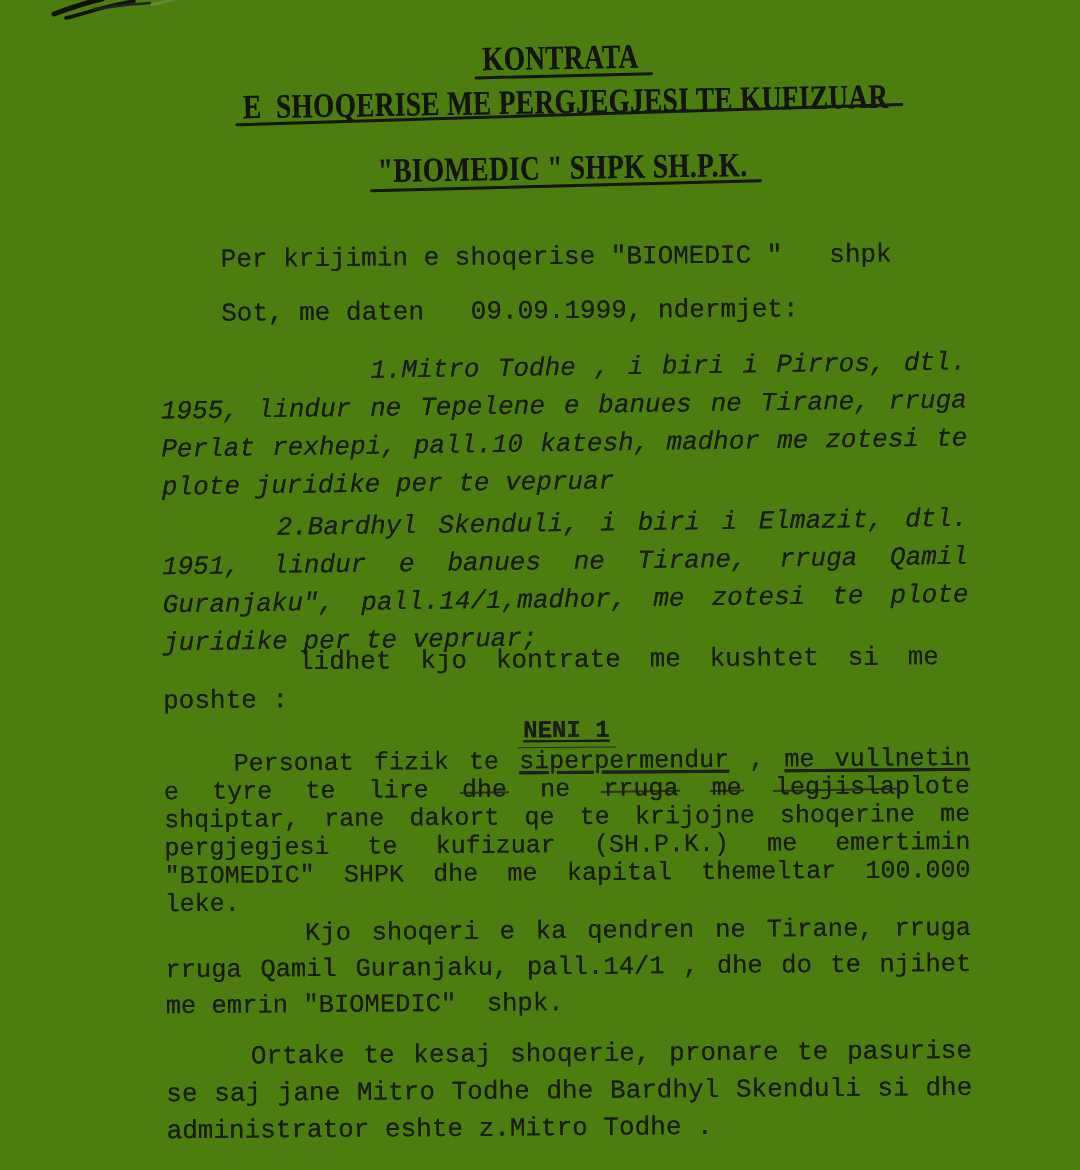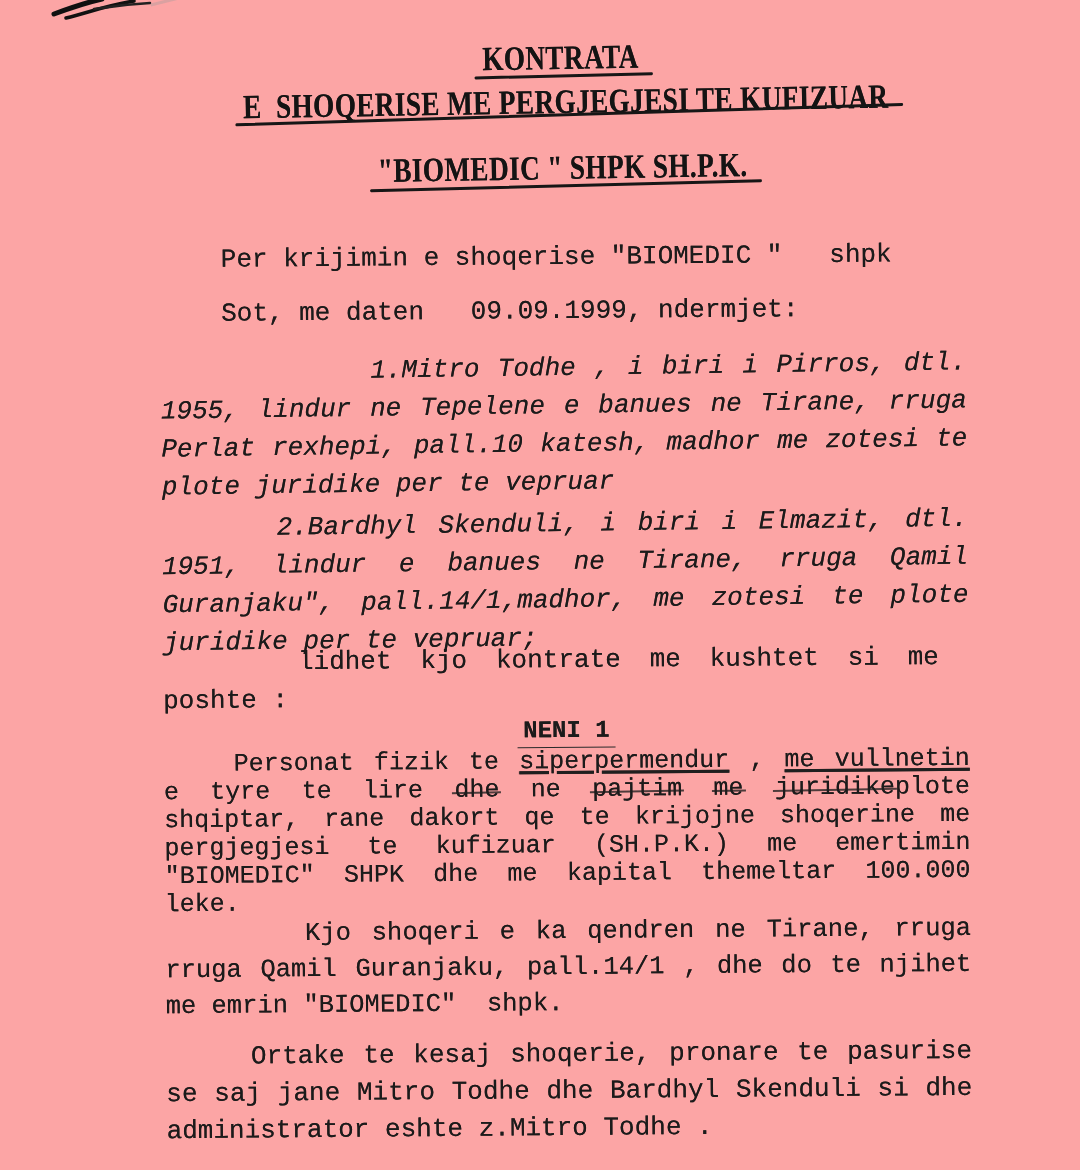--- a/index.html
+++ b/index.html
@@ -1,20 +1,20 @@
 <!DOCTYPE html>
 <html><head>
 <meta charset="utf-8">
 <style>
   html,body{margin:0;padding:0;background:#e8e8e8;}
   .page{
     position:relative;
     width:1080px;height:1170px;
     margin:0 auto;
-    background:#fca5a5;
+    background:#4d7c0f;
     overflow:hidden;
     color:#1b1b1b;
     font-family:"Liberation Mono","DejaVu Sans Mono",monospace;
     text-shadow:0 0 .6px rgba(10,10,10,.75);
   }
   
   .scribble{position:absolute;left:50px;top:-6px;width:110px;height:30px;}
   .streak{position:absolute;left:150px;top:-2px;width:46px;height:3px;background:#9a9a9a;opacity:.35;transform:rotate(-14deg);}
 
   .doc{
@@ -50,21 +50,21 @@
   .i135{padding-left:135px;padding-right:30px;} .i70{padding-left:70px;}
   .i140{padding-left:140px;} .i85{padding-left:85px;}
 
   .intro1{margin-top:48px;}
   .intro2{margin-top:16px;}
   .party1{margin-top:19px;transform:rotate(-0.35deg);}
   .party2{margin-top:4px;transform:rotate(-0.3deg);}
   .binding{margin-top:-16px;}
   .article-heading{margin-top:-1px;text-align:center;font-size:24px;line-height:30px;font-weight:bold;}
   .article-heading .hd{display:inline-block;padding:0 6px 1px 6px;
-    text-decoration-thickness:2px;text-underline-offset:3px;
+    text-decoration:underline;text-decoration-thickness:2px;text-underline-offset:3px;
     border-bottom:1.5px solid #2a2a2a;}
   .p4{margin-top:0;}
   .p5{margin-top:-2px;}
   .p6{margin-top:14px;}
 
   .u-hand{text-decoration:underline;text-decoration-thickness:2.5px;text-underline-offset:3px;text-decoration-color:#1f1f1f;}
   .strike{position:relative;}
   .strike::after{content:"";position:absolute;left:-2px;right:-2px;top:55%;height:2px;
     background:rgba(30,30,30,.78);transform:rotate(-0.6deg);}
 </style>
@@ -107,21 +107,21 @@
 
     <div class="binding sz-a">
       <div class="bline i135">lidhet kjo kontrate me kushtet si me</div>
       <div class="bline last">poshte :</div>
     </div>
 
     <div class="article-heading"><span class="hd">NENI 1</span></div>
 
     <div class="p4 sz-b">
       <div class="bline i70"><span>Personat fizik te </span><span class="u-hand">siperpermendur</span><span> , </span><span class="u-hand">me vullnetin</span></div>
-      <div class="bline"><span>e tyre te lire </span><span class="strike">dhe</span><span> ne </span><span class="strike">pajtim</span><span> </span><span class="strike">me</span><span> </span><span class="strike">juridike</span><span>plote</span></div>
+      <div class="bline"><span>e tyre te lire </span><span class="strike">dhe</span><span> ne </span><span class="strike">rruga</span><span> </span><span class="strike">me</span><span> </span><span class="strike">legjisla</span><span>plote</span></div>
       <div class="bline">shqiptar, rane dakort qe te krijojne shoqerine  me</div>
       <div class="bline">pergjegjesi te kufizuar (SH.P.K.) me emertimin</div>
       <div class="bline">"BIOMEDIC" SHPK dhe me kapital themeltar 100.000</div>
       <div class="bline last">leke.</div>
     </div>
 
     <div class="p5 sz-c">
       <div class="bline i140">Kjo shoqeri e ka qendren ne Tirane, rruga</div>
       <div class="bline">rruga Qamil Guranjaku, pall.14/1 , dhe do te njihet</div>
       <div class="bline last pre">me emrin "BIOMEDIC"  shpk.</div>

